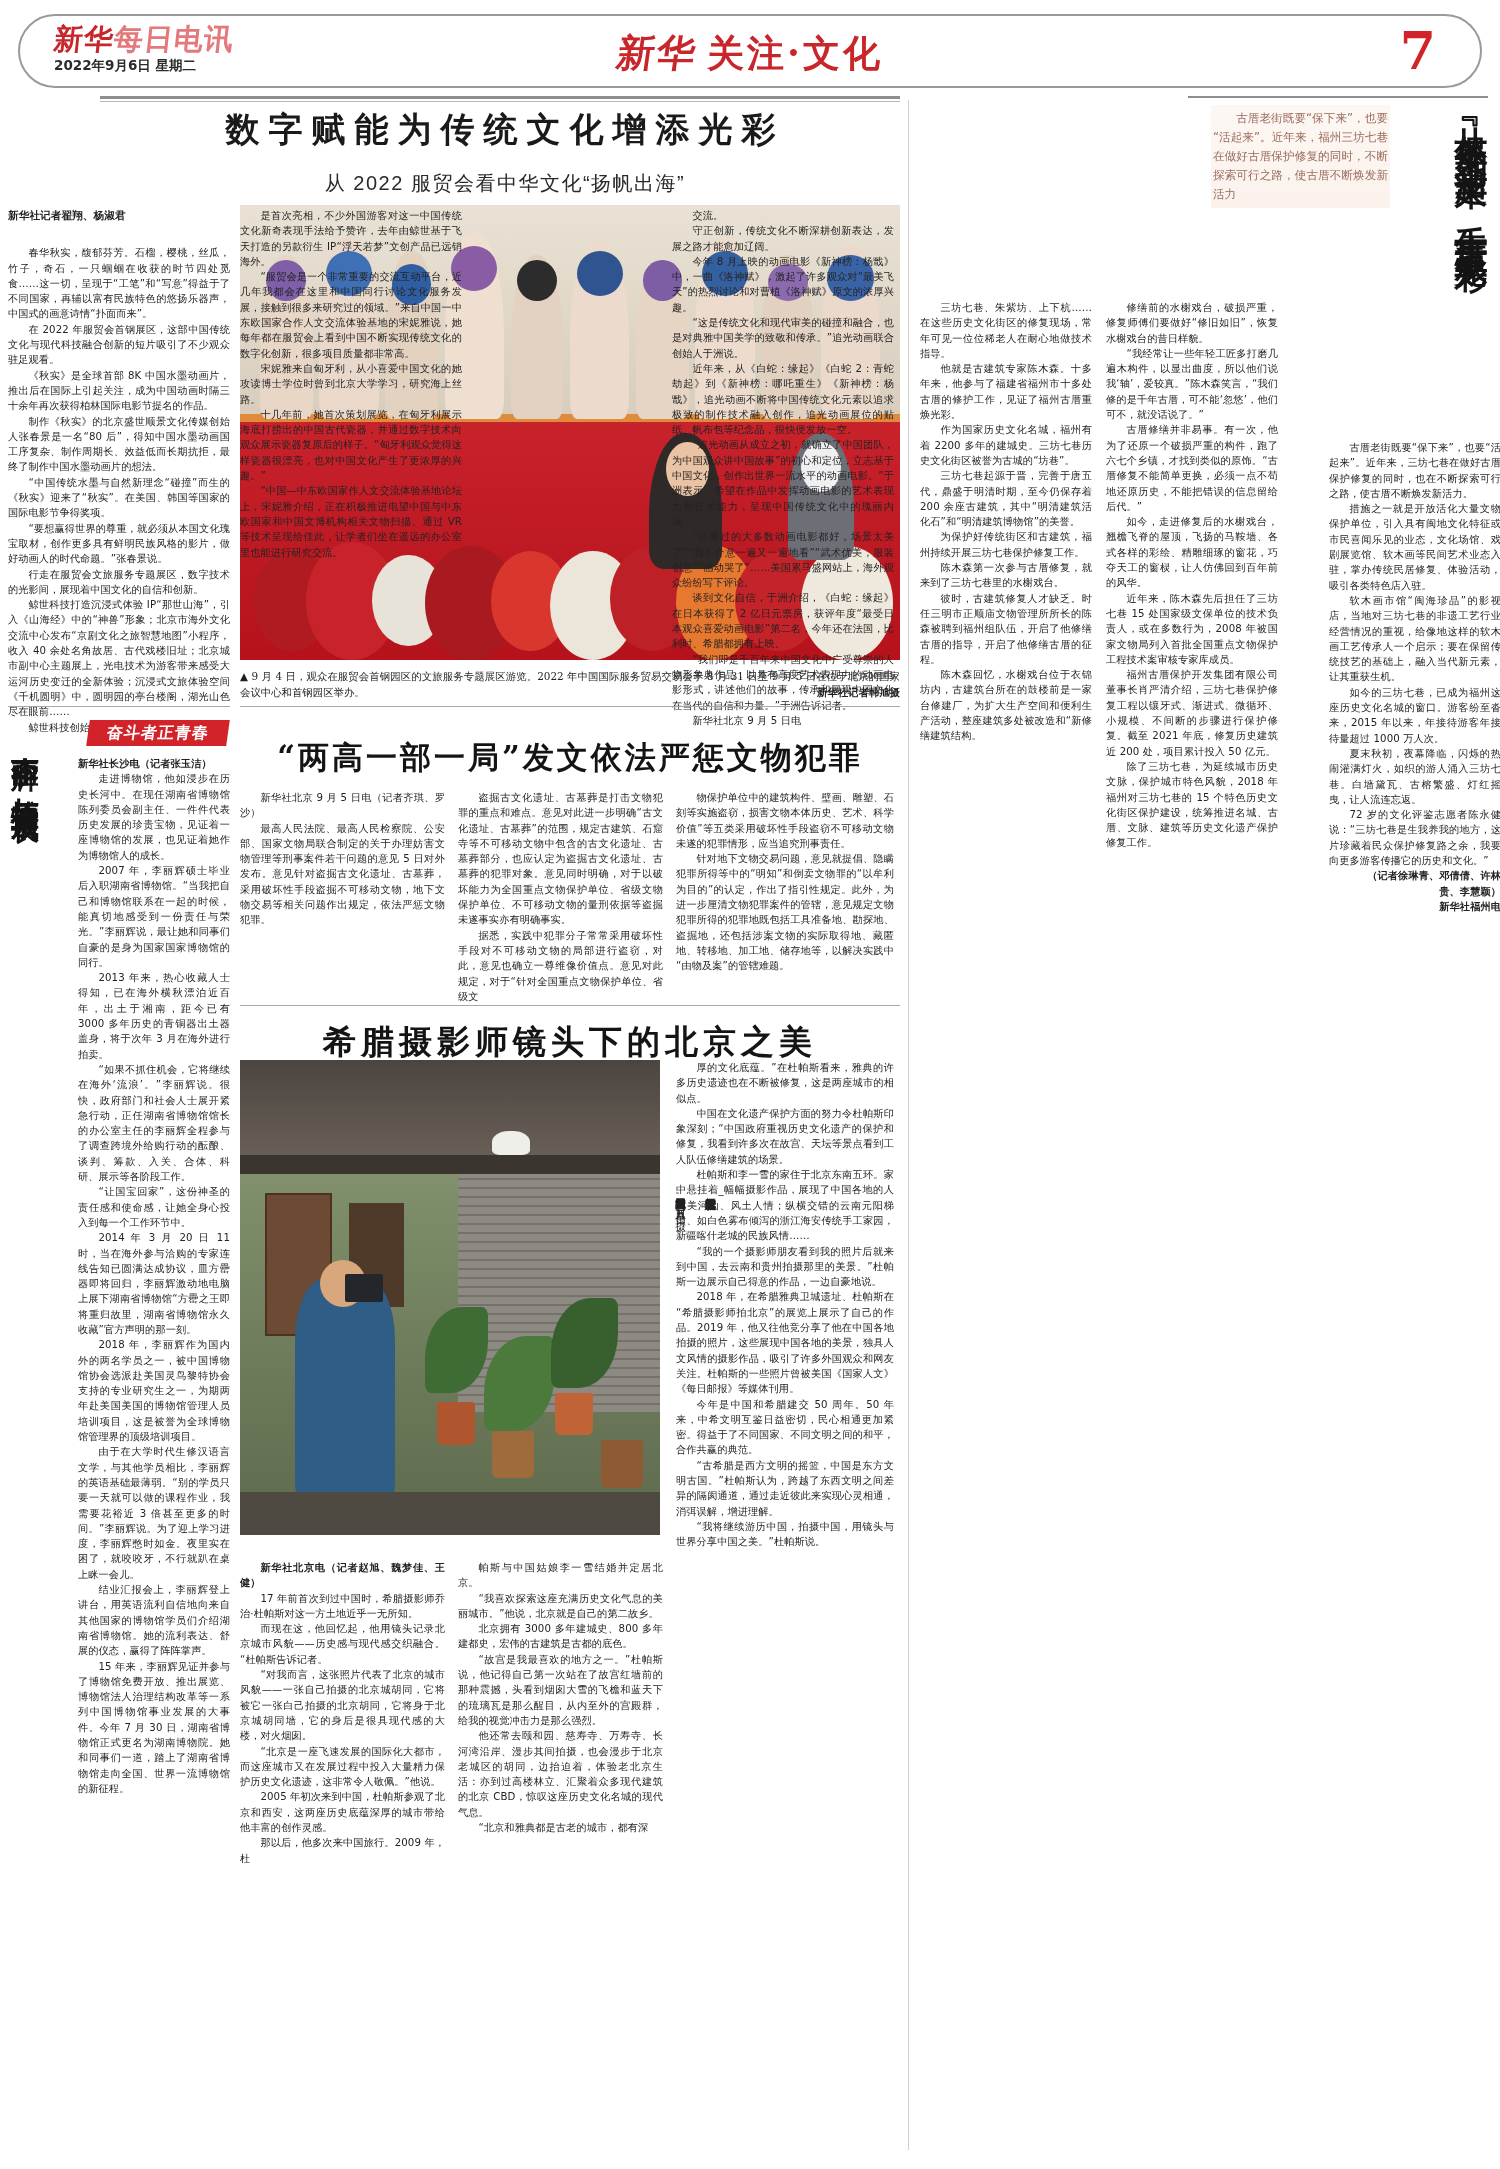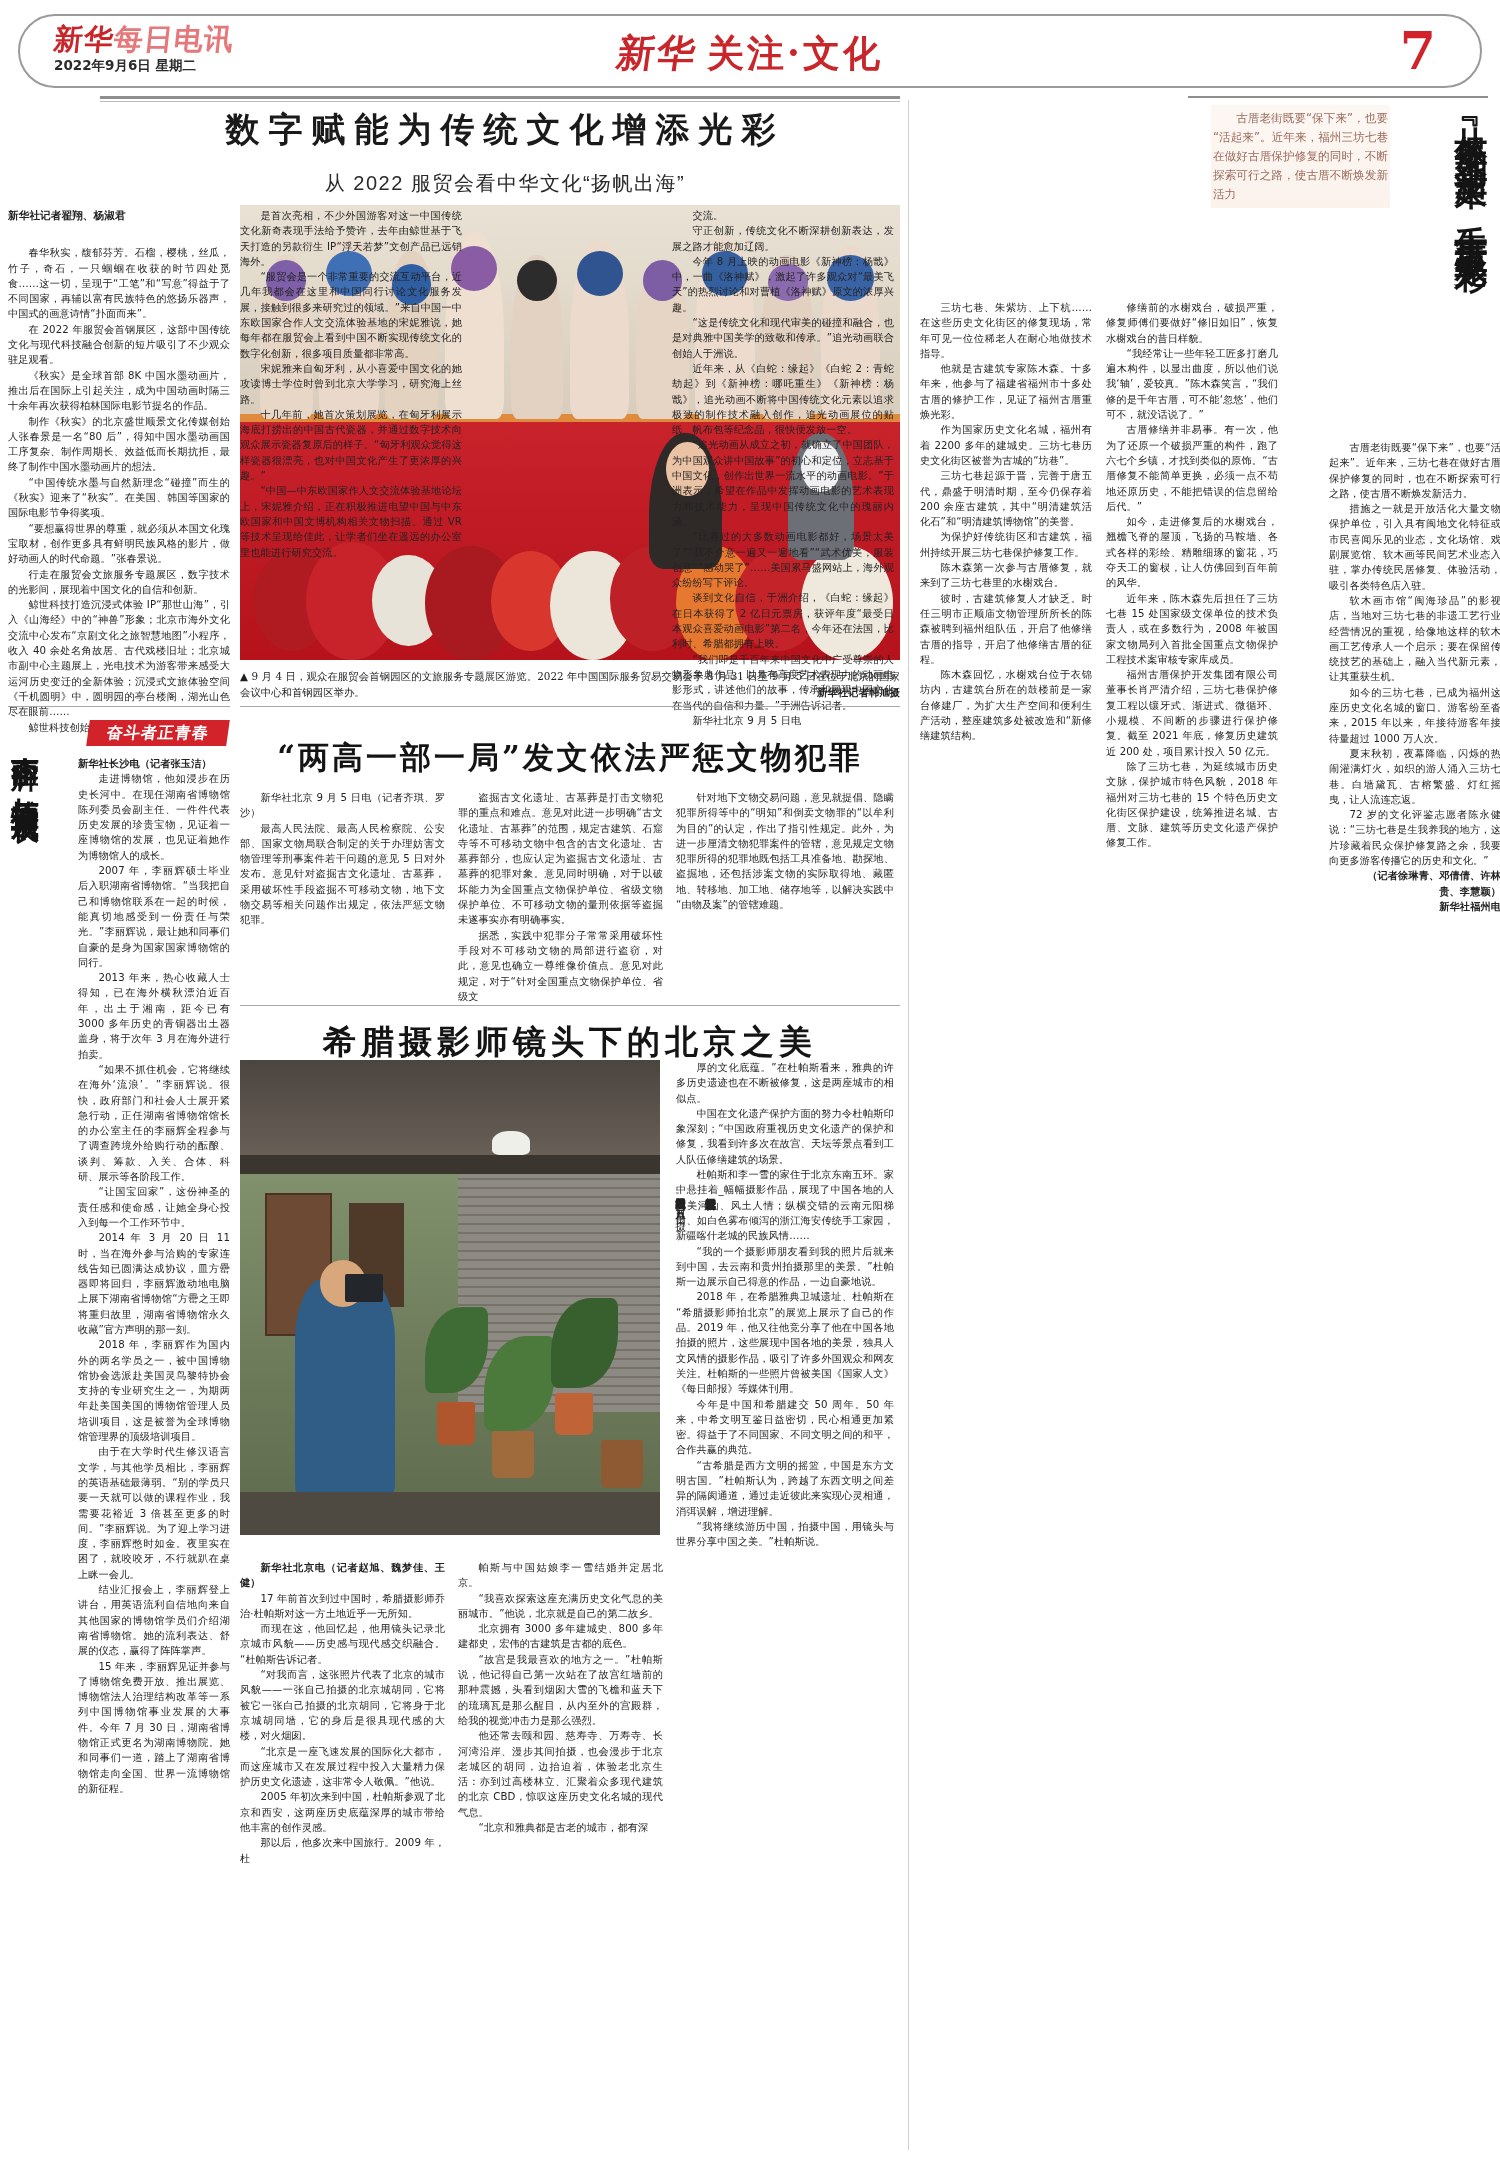--- a/index.html
+++ b/index.html
@@ -303,20 +303,21 @@
       </div>
   </div>
   <div class="col" style="left:458px;top:790px;width:205px;height:215px;">
     <div>
         <p>盗掘古文化遗址、古墓葬是打击文物犯罪的重点和难点。意见对此进一步明确“古文化遗址、古墓葬”的范围，规定古建筑、石窟寺等不可移动文物中包含的古文化遗址、古墓葬部分，也应认定为盗掘古文化遗址、古墓葬的犯罪对象。意见同时明确，对于以破坏能力为全国重点文物保护单位、省级文物保护单位、不可移动文物的量刑依据等盗掘未遂事实亦有明确事实。</p>
         <p>据悉，实践中犯罪分子常常采用破坏性手段对不可移动文物的局部进行盗窃，对此，意见也确立一尊维像价值点。意见对此规定，对于“针对全国重点文物保护单位、省级文</p>
       </div>
   </div>
   <div class="col" style="left:676px;top:790px;width:218px;height:215px;">
     <div>
+        <p>物保护单位中的建筑构件、壁画、雕塑、石刻等实施盗窃，损害文物本体历史、艺术、科学价值”等五类采用破坏性手段盗窃不可移动文物未遂的犯罪情形，应当追究刑事责任。</p>
         <p>针对地下文物交易问题，意见就提倡、隐瞒犯罪所得等中的“明知”和倒卖文物罪的“以牟利为目的”的认定，作出了指引性规定。此外，为进一步厘清文物犯罪案件的管辖，意见规定文物犯罪所得的犯罪地既包括工具准备地、勘探地、盗掘地，还包括涉案文物的实际取得地、藏匿地、转移地、加工地、储存地等，以解决实践中“由物及案”的管辖难题。</p>
       </div>
   </div>
 
   <div class="sep-line" style="left:240px;top:1005px;width:660px;"></div>
 
   <div class="h3">希腊摄影师镜头下的北京之美</div>
 
   <div class="photo photo-bottom">
     <div class="pb-wall"></div>

